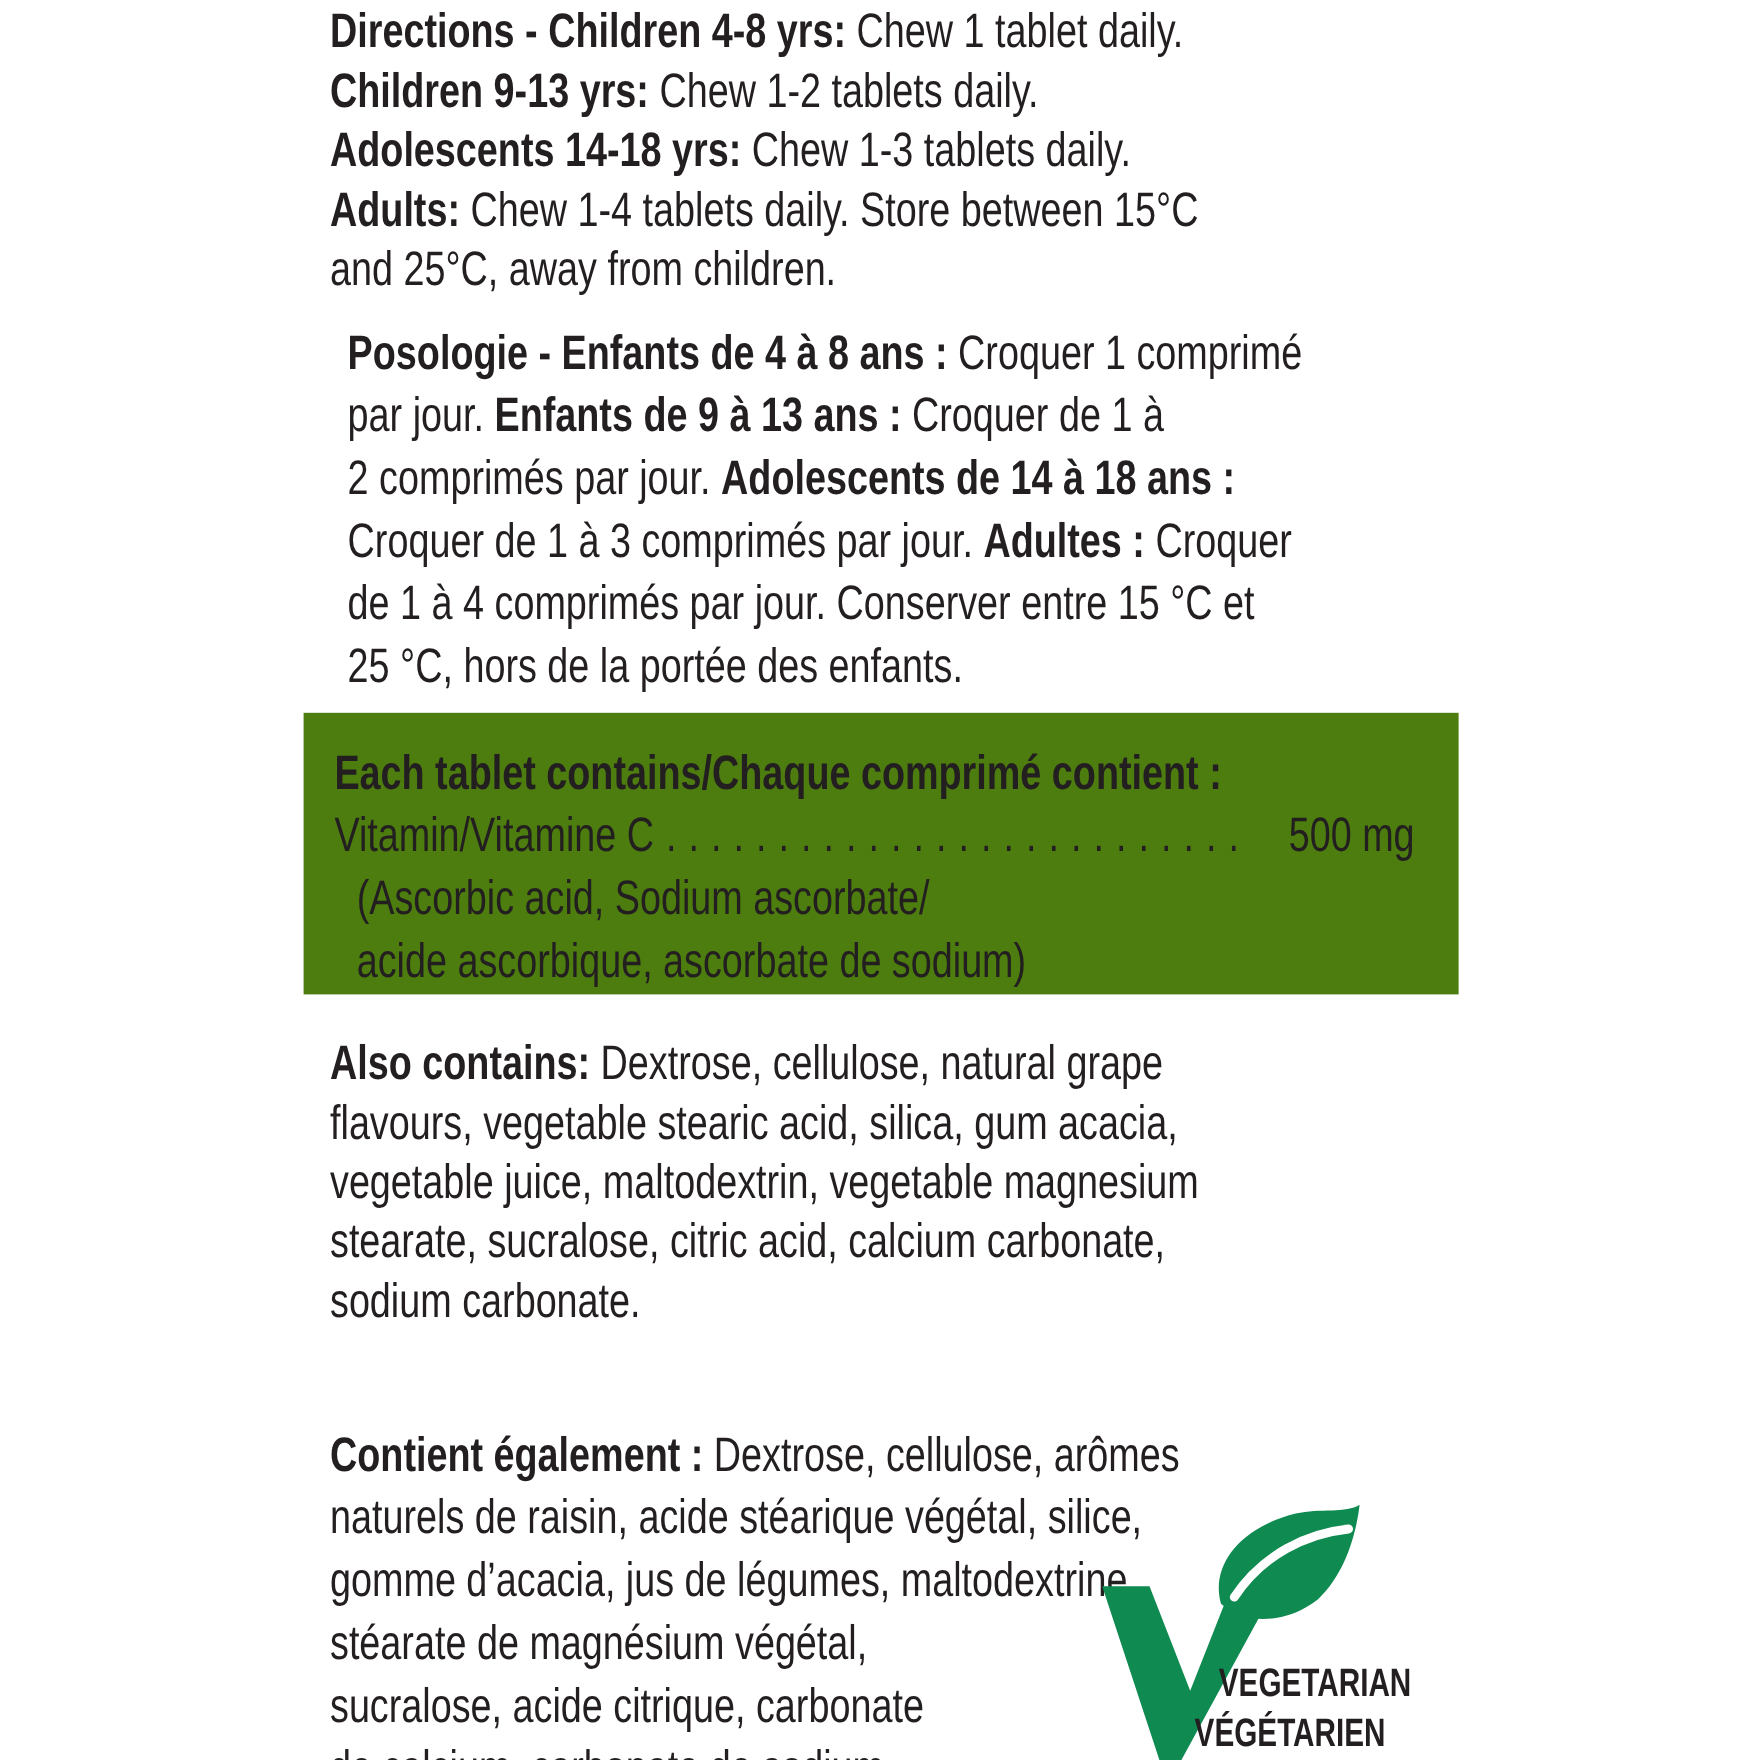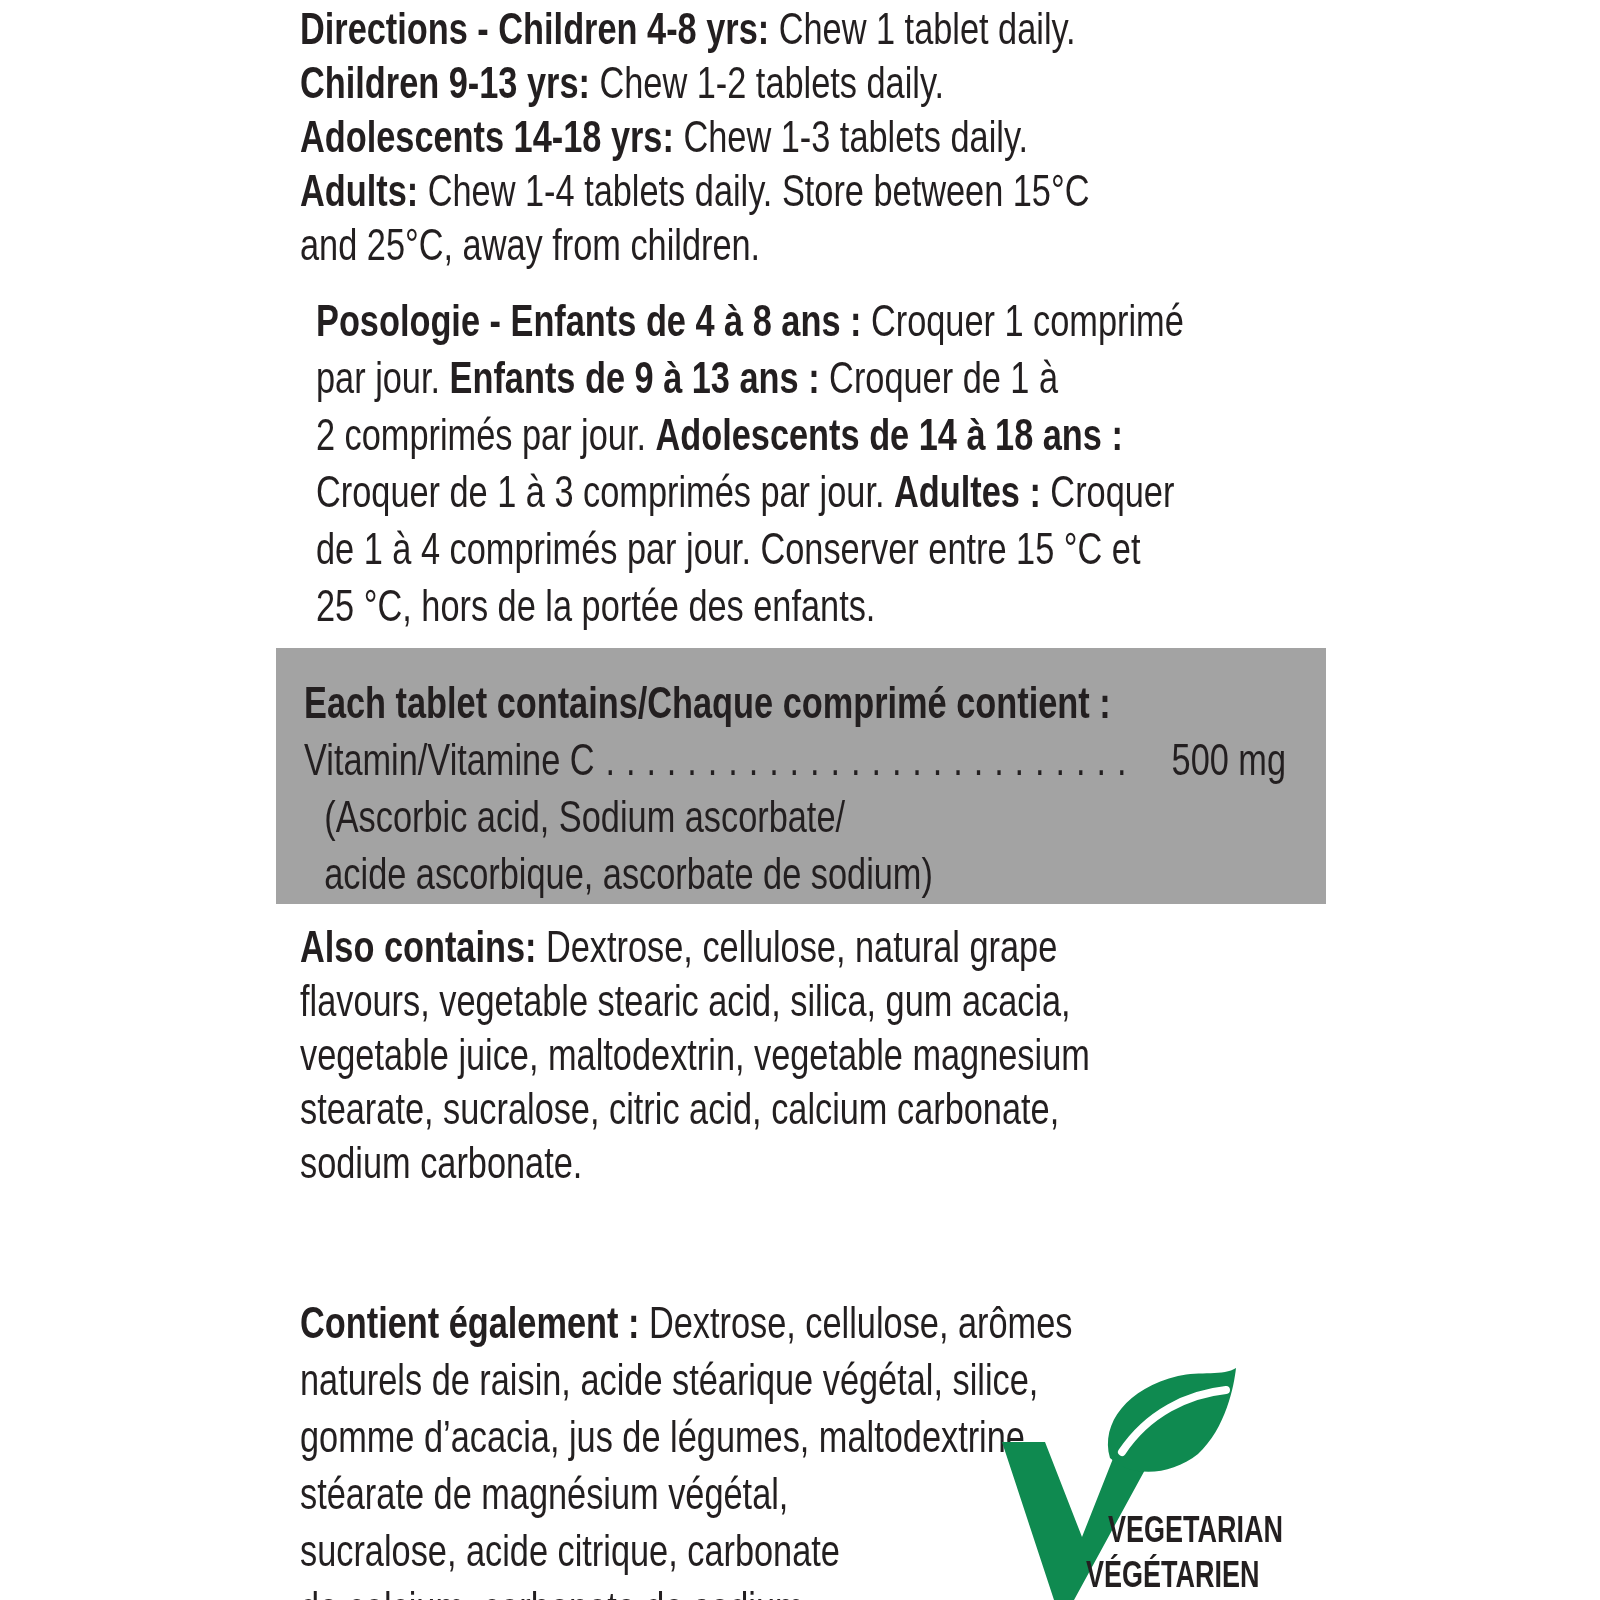--- a/index.html
+++ b/index.html
@@ -70,36 +70,36 @@
     <div class="condense">
         <div class="line"><span class="b">Posologie - Enfants de 4 à 8 ans :</span><span> Croquer 1 comprimé</span></div>
         <div class="line"><span>par jour. </span><span class="b">Enfants de 9 à 13 ans :</span><span> Croquer de 1 à</span></div>
         <div class="line"><span>2 comprimés par jour. </span><span class="b">Adolescents de 14 à 18 ans :</span></div>
         <div class="line"><span>Croquer de 1 à 3 comprimés par jour. </span><span class="b">Adultes :</span><span> Croquer</span></div>
         <div class="line"><span>de 1 à 4 comprimés par jour. Conserver entre 15 °C et</span></div>
         <div class="line"><span>25 °C, hors de la portée des enfants.</span></div>
       </div>
   </div>
 
-  <div class="factsbox" style="background: #a3a3a3;">
+  <div class="factsbox" style="background: #4d7c0f;">
     <div class="box-inner">
       <div class="condense lh57">
           <div class="line"><span class="b">Each tablet contains/Chaque comprimé contient :</span></div>
           <div class="line leader">
             <span>Vitamin/Vitamine C</span>
             <span class="dots">..........................</span>
             <span class="amount">500 mg</span>
           </div>
           <div class="line" style="padding-left: 26px;"><span>(Ascorbic acid, Sodium ascorbate/</span></div>
           <div class="line" style="padding-left: 26px;"><span>acide ascorbique, ascorbate de sodium)</span></div>
         </div>
     </div>
   </div>
 
-  <div class="sec lh54" style="left:300px; top:920px;">
+  <div class="sec lh54" style="left:300px; top:940px;">
     <div class="condense">
         <div class="line"><span class="b">Also contains:</span><span> Dextrose, cellulose, natural grape</span></div>
         <div class="line"><span>flavours, vegetable stearic acid, silica, gum acacia,</span></div>
         <div class="line"><span>vegetable juice, maltodextrin, vegetable magnesium</span></div>
         <div class="line"><span>stearate, sucralose, citric acid, calcium carbonate,</span></div>
         <div class="line"><span>sodium carbonate.</span></div>
       </div>
   </div>
 
   <div class="sec lh57" style="left:300px; top:1294px;">

